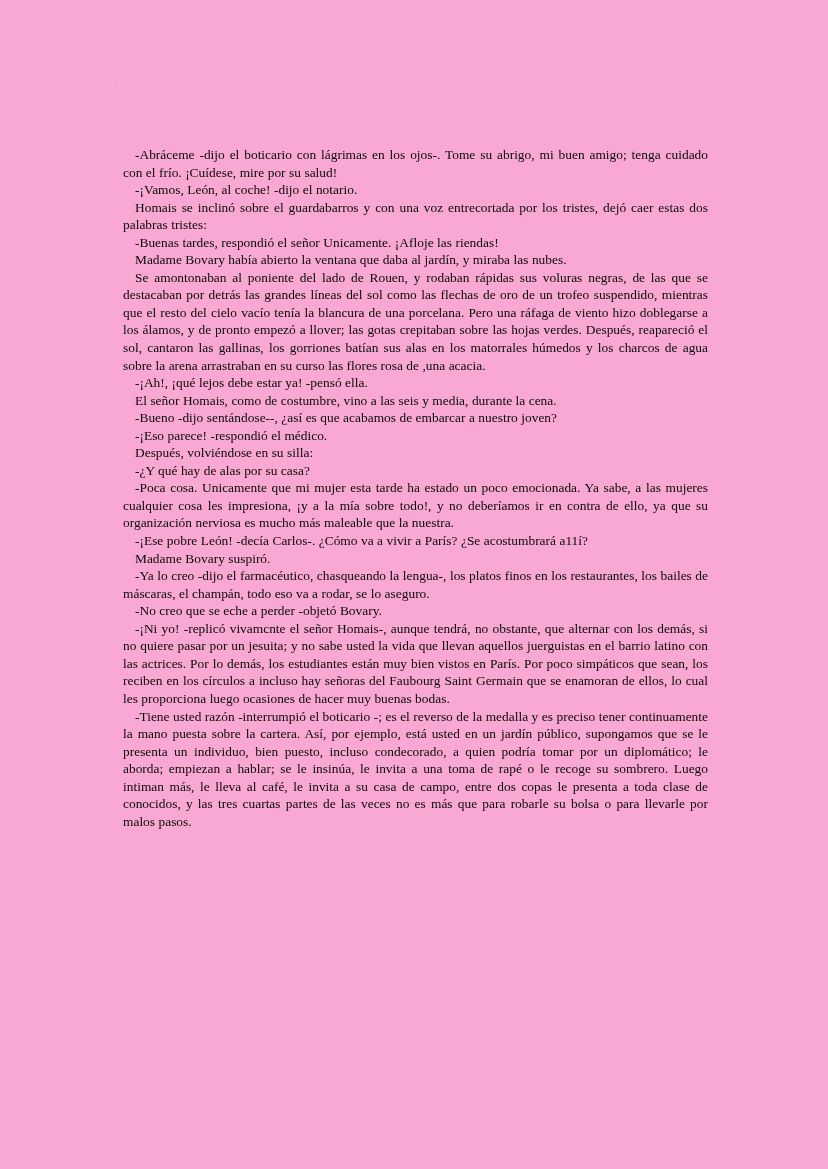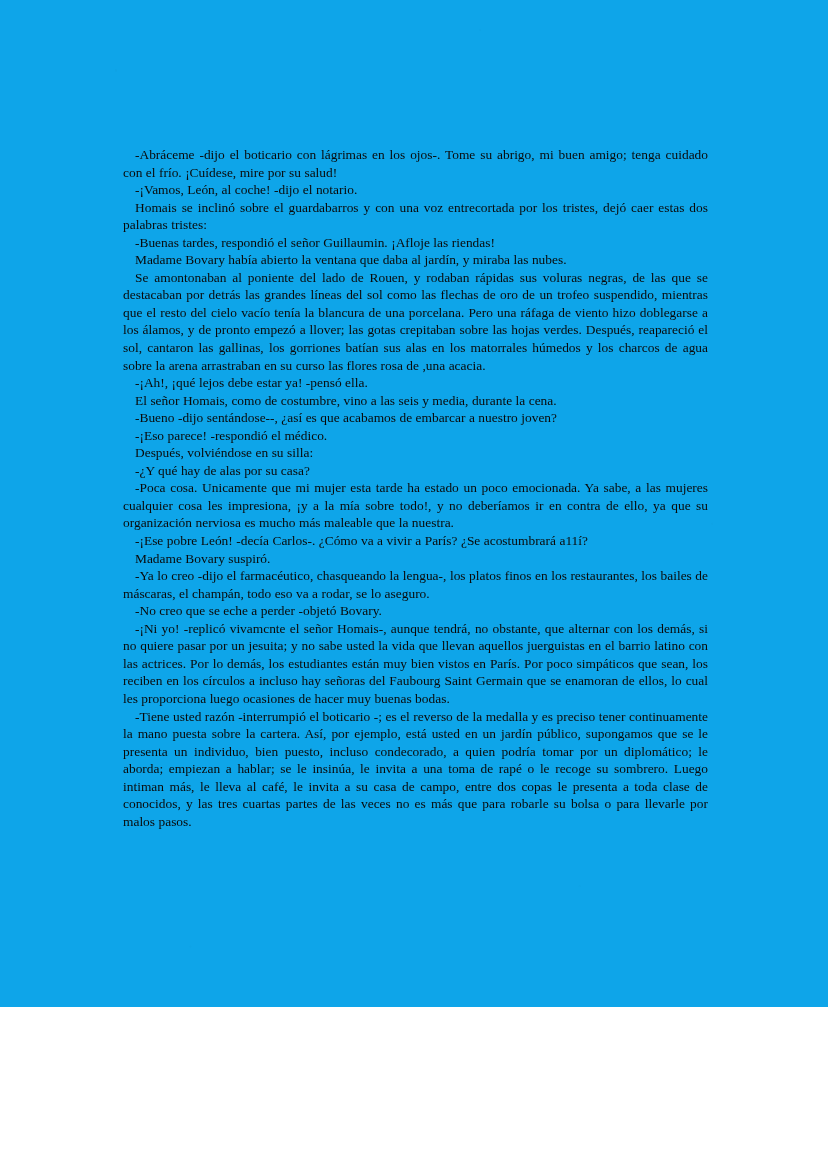--- a/index.html
+++ b/index.html
@@ -12,22 +12,22 @@
     width: 828px;
     height: 1169px;
     overflow: hidden;
     font-family: "Liberation Serif", "DejaVu Serif", serif;
     color: #0a0a0a;
   }
 
   #page {
     position: relative;
     width: 828px;
-    height: 1007px;
-    background: #0ea5e9;
+    height: 1169px;
+    background: #f9a8d4;
   }
 
   
   #paper-texture {
     position: absolute;
     inset: 0;
     pointer-events: none;
     background:
       radial-gradient(circle at 14% 7%,  rgba(0,0,0,0.018) 0 1px, rgba(0,0,0,0) 1.4px),
       radial-gradient(circle at 58% 3%,  rgba(0,0,0,0.015) 0 1px, rgba(0,0,0,0) 1.4px),
@@ -64,21 +64,21 @@
 <body style="background: rgb(255, 255, 255);">
 
 <div id="page">
 
   <div id="paper-texture"></div>
 
   <div id="text-block" style="color: rgb(10, 10, 10);">
       <p class="para">-Abráceme -dijo el boticario con lágrimas en los ojos-. Tome su abrigo, mi buen amigo; tenga cuidado con el frío. ¡Cuídese, mire por su salud!</p>
       <p class="para">-¡Vamos, León, al coche! -dijo el notario.</p>
       <p class="para">Homais se inclinó sobre el guardabarros y con una voz entrecortada por los tristes, dejó caer estas dos palabras tristes:</p>
-      <p class="para">-Buenas tardes, respondió el señor Guillaumin. ¡Afloje las riendas!</p>
+      <p class="para">-Buenas tardes, respondió el señor Unicamente. ¡Afloje las riendas!</p>
       <p class="para">Madame Bovary había abierto la ventana que daba al jardín, y miraba las nubes.</p>
       <p class="para">Se amontonaban al poniente del lado de Rouen, y rodaban rápidas sus voluras negras, de las que se destacaban por detrás las grandes líneas del sol como las flechas de oro de un trofeo suspendido, mientras que el resto del cielo vacío tenía la blancura de una porcelana. Pero una ráfaga de viento hizo doblegarse a los álamos, y de pronto empezó a llover; las gotas crepitaban sobre las hojas verdes. Después, reapareció el sol, cantaron las gallinas, los gorriones batían sus alas en los matorrales húmedos y los charcos de agua sobre la arena arrastraban en su curso las flores rosa de ,una acacia.</p>
       <p class="para">-¡Ah!, ¡qué lejos debe estar ya! -pensó ella.</p>
       <p class="para">El señor Homais, como de costumbre, vino a las seis y media, durante la cena.</p>
       <p class="para">-Bueno -dijo sentándose--, ¿así es que acabamos de embarcar a nuestro joven?</p>
       <p class="para">-¡Eso parece! -respondió el médico.</p>
       <p class="para">Después, volviéndose en su silla:</p>
       <p class="para">-¿Y qué hay de alas por su casa?</p>
       <p class="para">-Poca cosa. Unicamente que mi mujer esta tarde ha estado un poco emocionada. Ya sabe, a las mujeres cualquier cosa les impresiona, ¡y a la mía sobre todo!, y no deberíamos ir en contra de ello, ya que su organización nerviosa es mucho más maleable que la nuestra.</p>
       <p class="para">-¡Ese pobre León! -decía Carlos-. ¿Cómo va a vivir a París? ¿Se acostumbrará a11í?</p>

